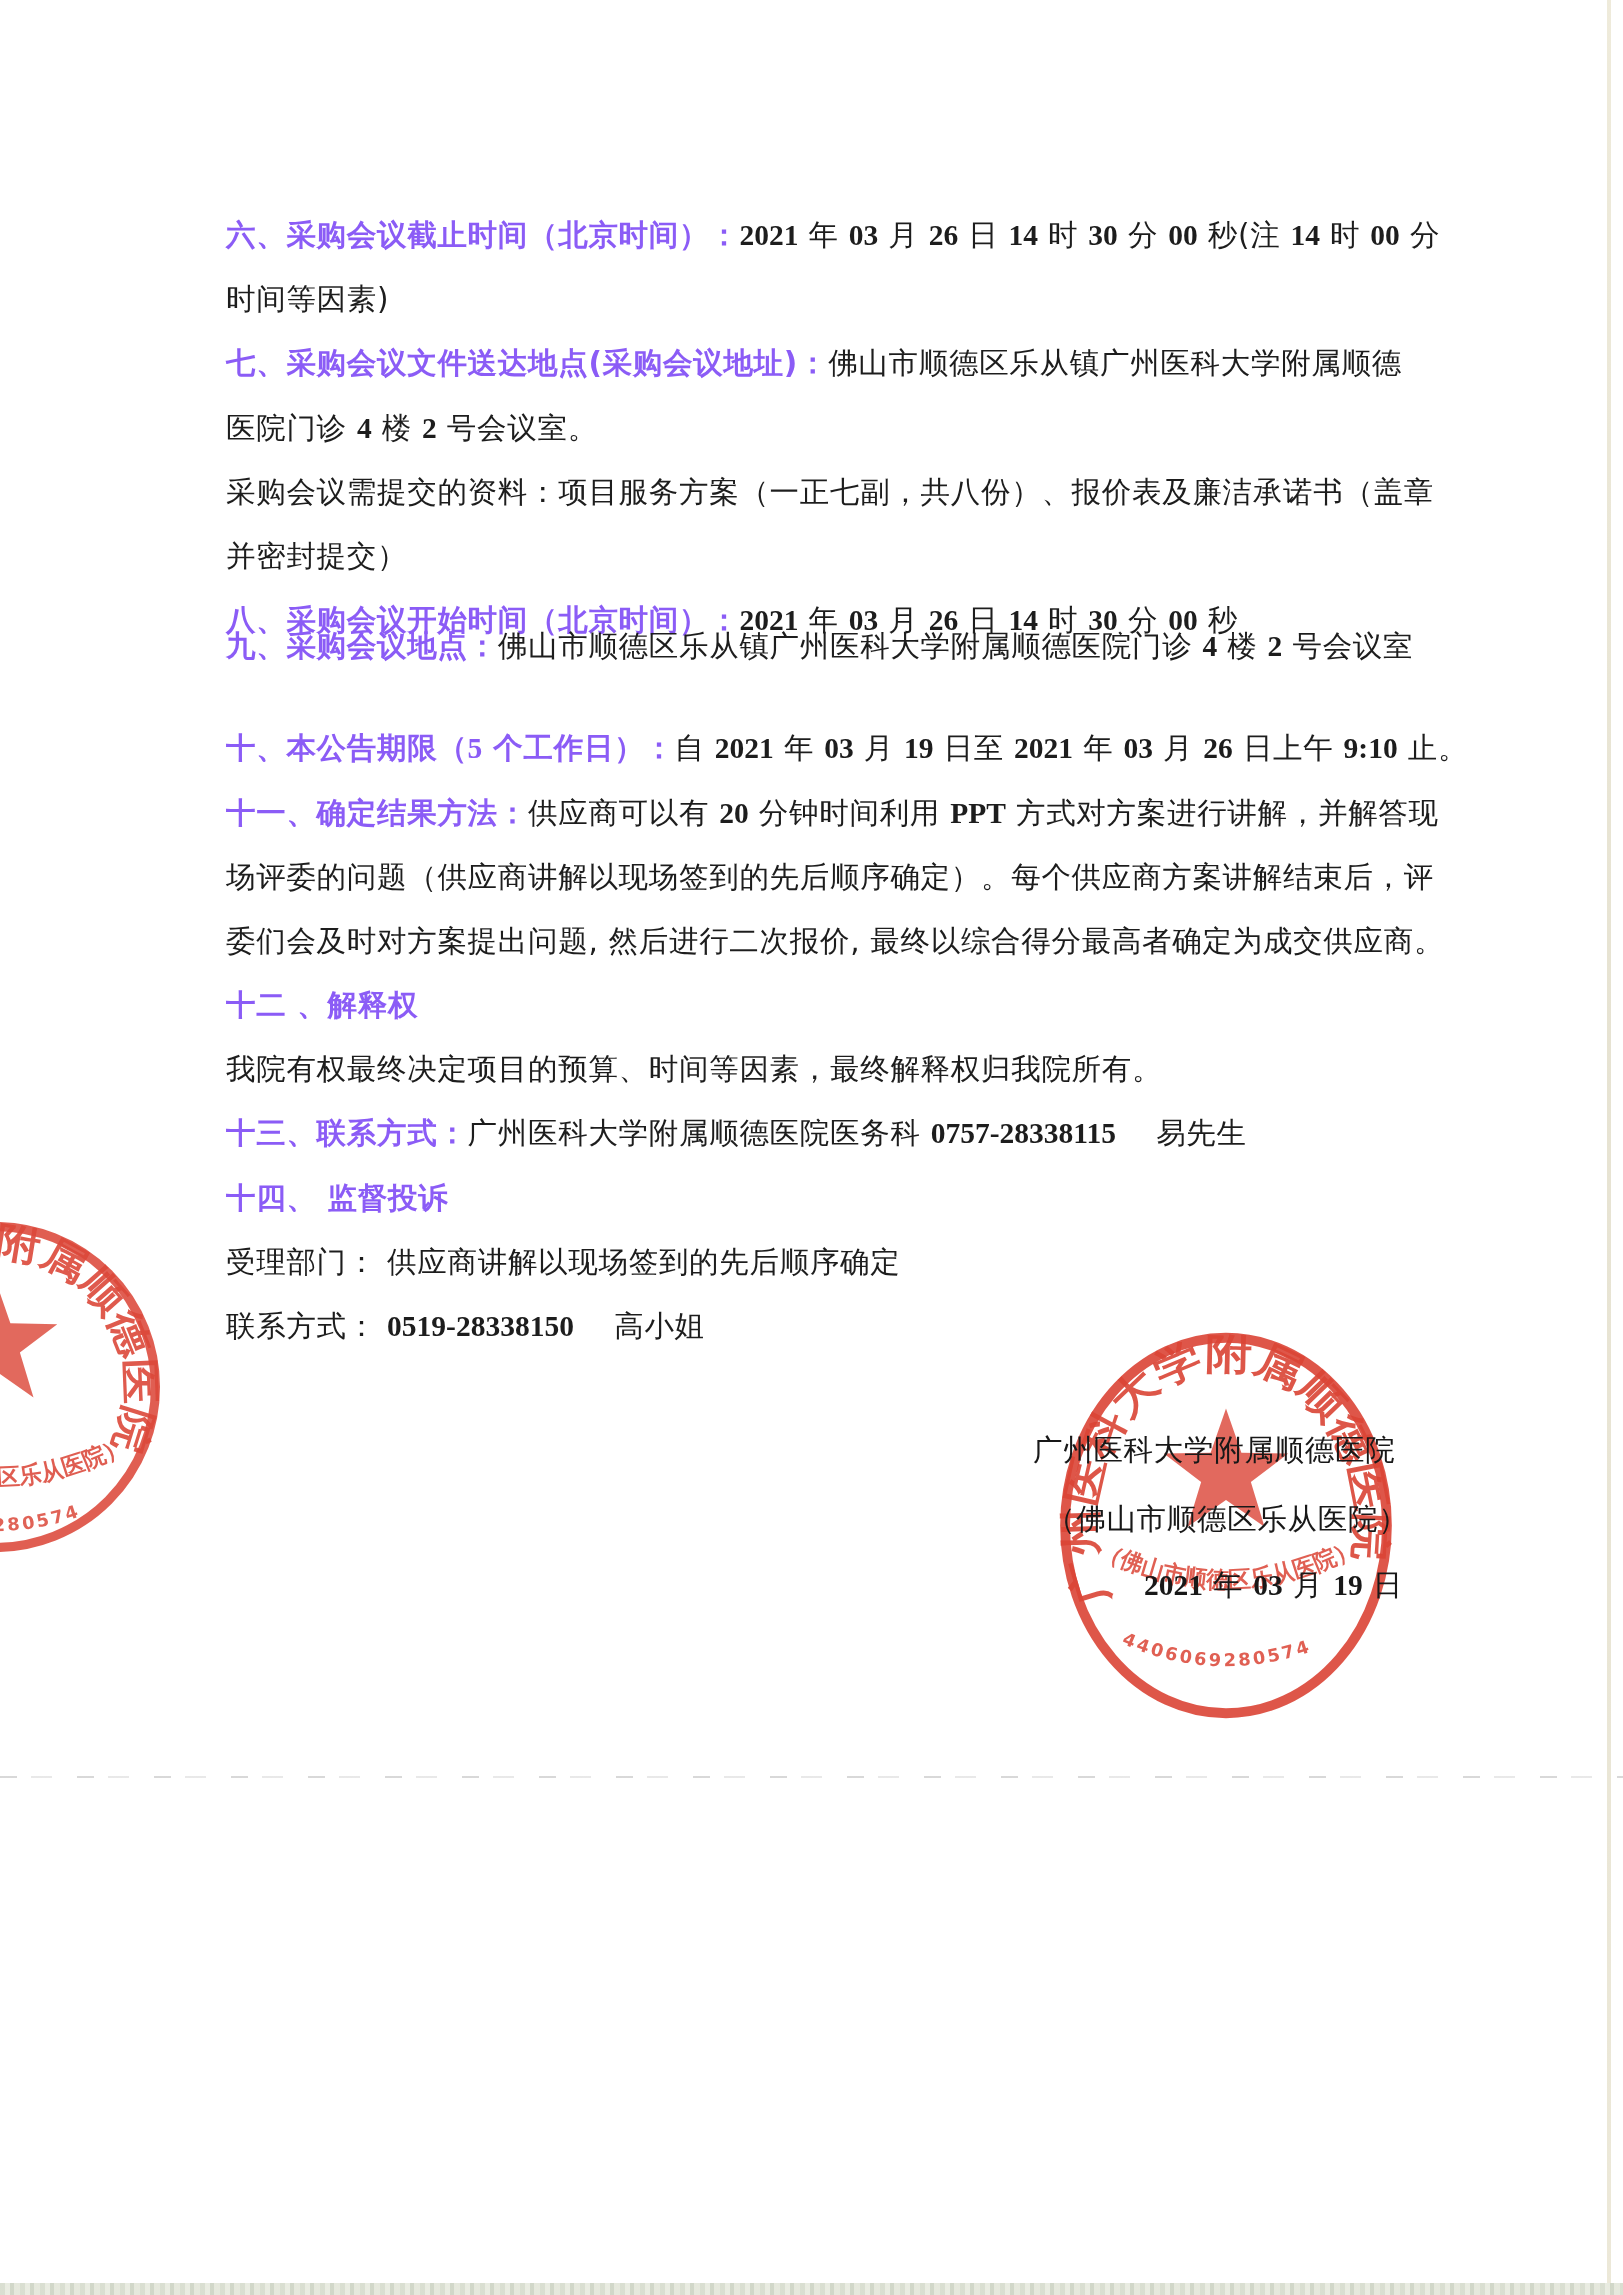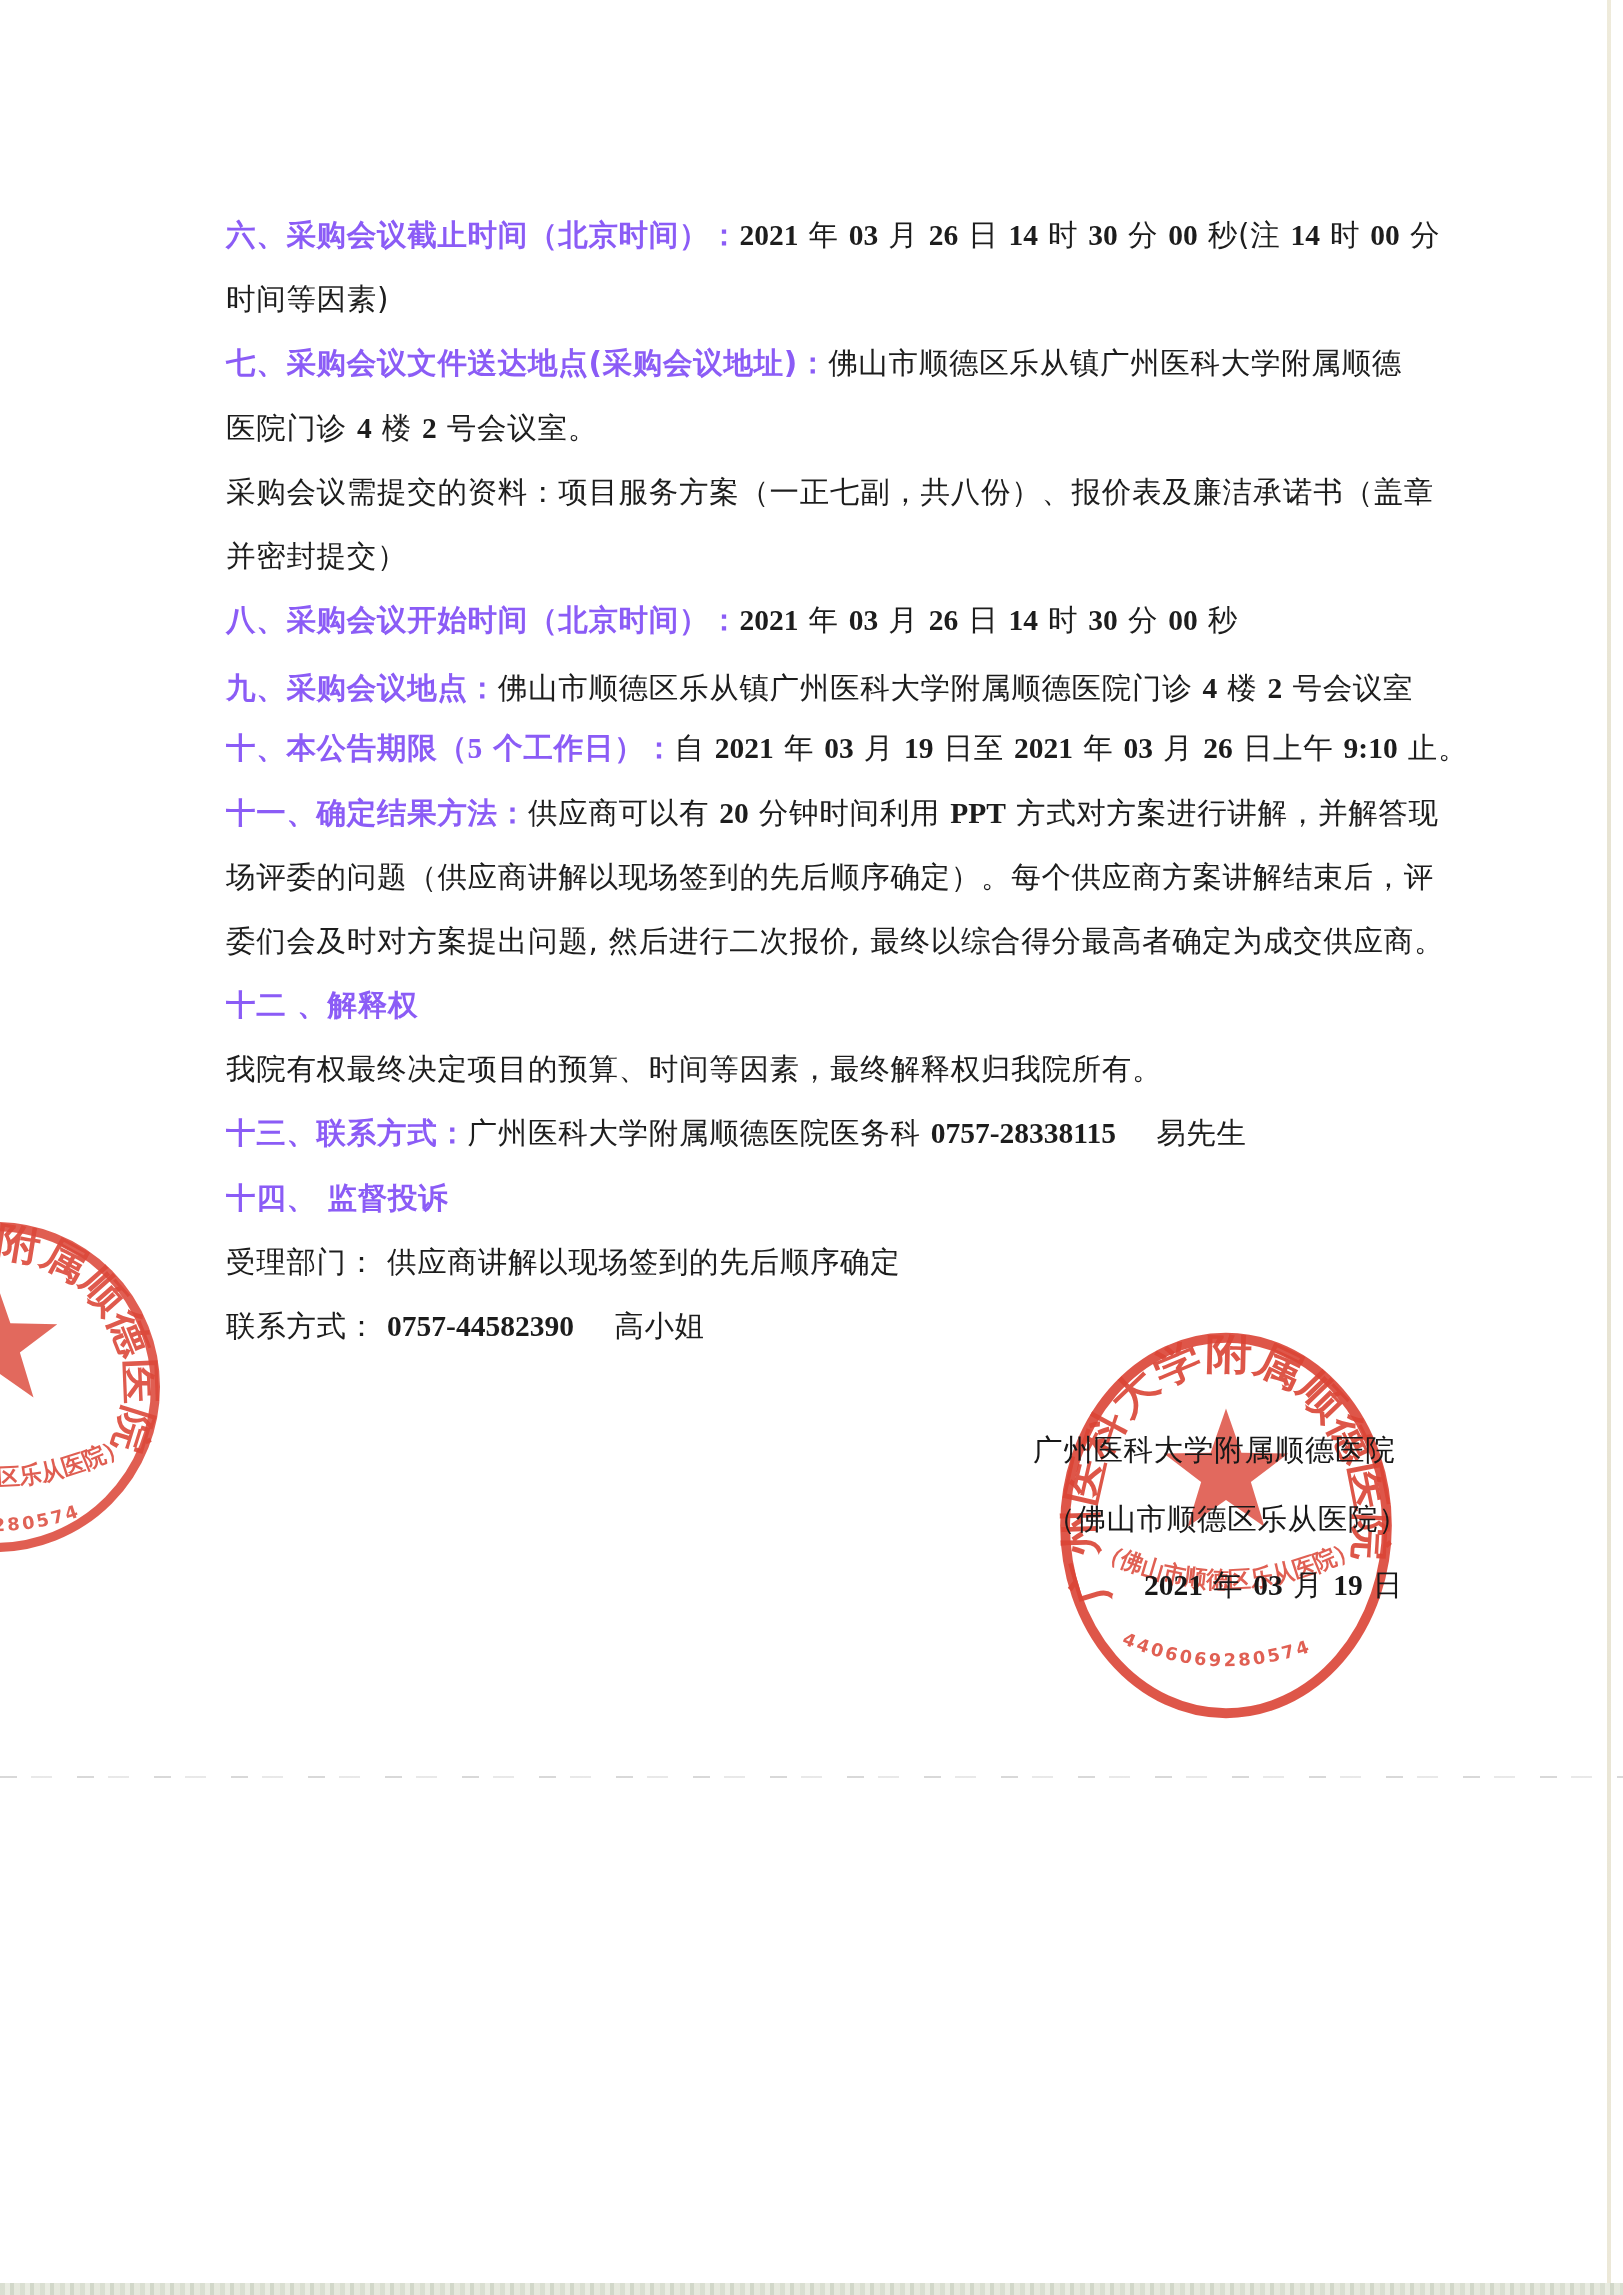--- a/index.html
+++ b/index.html
@@ -110,31 +110,31 @@
   </svg>
 
   <div id="doc-body">
       <div class="line" style="top: 216px;"><span class="seg-h">六、采购会议截止时间（北京时间）：</span><span class="seg-r"><span class="num">2021</span> 年 <span class="num">03</span> 月 <span class="num">26</span> 日 <span class="num">14</span> 时 <span class="num">30</span> 分 <span class="num">00</span> 秒(注 <span class="num">14</span> 时 <span class="num">00</span> 分</span></div>
       <div class="line" style="top: 280px;"><span class="seg-r">时间等因素)</span></div>
       <div class="line" style="top: 344px;"><span class="seg-h">七、采购会议文件送达地点(采购会议地址)：</span><span class="seg-r">佛山市顺德区乐从镇广州医科大学附属顺德</span></div>
       <div class="line" style="top: 409px;"><span class="seg-r">医院门诊 <span class="num">4</span> 楼 <span class="num">2</span> 号会议室。</span></div>
       <div class="line" style="top: 473px;"><span class="seg-r">采购会议需提交的资料：项目服务方案（一正七副，共八份）、报价表及廉洁承诺书（盖章</span></div>
       <div class="line" style="top: 537px;"><span class="seg-r">并密封提交）</span></div>
       <div class="line" style="top: 601px;"><span class="seg-h">八、采购会议开始时间（北京时间）：</span><span class="seg-r"><span class="num">2021</span> 年 <span class="num">03</span> 月 <span class="num">26</span> 日 <span class="num">14</span> 时 <span class="num">30</span> 分 <span class="num">00</span> 秒</span></div>
-      <div class="line" style="top: 669px;"><span class="seg-h">九、采购会议地点：</span><span class="seg-r">佛山市顺德区乐从镇广州医科大学附属顺德医院门诊 <span class="num">4</span> 楼 <span class="num">2</span> 号会议室</span></div>
+      <div class="line" style="top: 627px;"><span class="seg-h">九、采购会议地点：</span><span class="seg-r">佛山市顺德区乐从镇广州医科大学附属顺德医院门诊 <span class="num">4</span> 楼 <span class="num">2</span> 号会议室</span></div>
       <div class="line" style="top: 729px;"><span class="seg-h">十、本公告期限（<span class="num">5</span> 个工作日）：</span><span class="seg-r">自 <span class="num">2021</span> 年 <span class="num">03</span> 月 <span class="num">19</span> 日至 <span class="num">2021</span> 年 <span class="num">03</span> 月 <span class="num">26</span> 日上午 <span class="num">9:10</span> 止。</span></div>
       <div class="line" style="top: 794px;"><span class="seg-h">十一、确定结果方法：</span><span class="seg-r">供应商可以有 <span class="num">20</span> 分钟时间利用 <span class="num">PPT</span> 方式对方案进行讲解，并解答现</span></div>
       <div class="line" style="top: 858px;"><span class="seg-r">场评委的问题（供应商讲解以现场签到的先后顺序确定）。每个供应商方案讲解结束后，评</span></div>
       <div class="line" style="top: 922px;"><span class="seg-r">委们会及时对方案提出问题, 然后进行二次报价, 最终以综合得分最高者确定为成交供应商。</span></div>
       <div class="line" style="top: 986px;"><span class="seg-h">十二 、解释权</span></div>
       <div class="line" style="top: 1050px;"><span class="seg-r">我院有权最终决定项目的预算、时间等因素，最终解释权归我院所有。</span></div>
       <div class="line" style="top: 1114px;"><span class="seg-h">十三、联系方式：</span><span class="seg-r">广州医科大学附属顺德医院医务科  <span class="num">0757-28338115</span> 　易先生</span></div>
       <div class="line" style="top: 1179px;"><span class="seg-h">十四、 监督投诉</span></div>
       <div class="line" style="top: 1243px;"><span class="seg-r">受理部门： 供应商讲解以现场签到的先后顺序确定</span></div>
-      <div class="line" style="top: 1307px;"><span class="seg-r">联系方式： <span class="num">0757-44582390</span> 　高小姐</span></div>
+      <div class="line" style="top: 1307px;"><span class="seg-r">联系方式： <span class="num">0519-28338150</span> 　高小姐</span></div>
     </div>
 
   <div id="signature">
       <div class="sig" style="top: 1431px; left: 1033px;">广州医科大学附属顺德医院</div>
       <div class="sig" style="top: 1500px; left: 1046px;">（佛山市顺德区乐从医院）</div>
       <div class="sig" style="top: 1566px; left: 1144px;"><span class="num">2021</span> 年 <span class="num">03</span> 月 <span class="num">19</span> 日</div>
     </div>
 
   <div class="mid-scan-line" style="top:1776px;"></div>
   <div class="right-scan-line" style="left:1607px;"></div>

